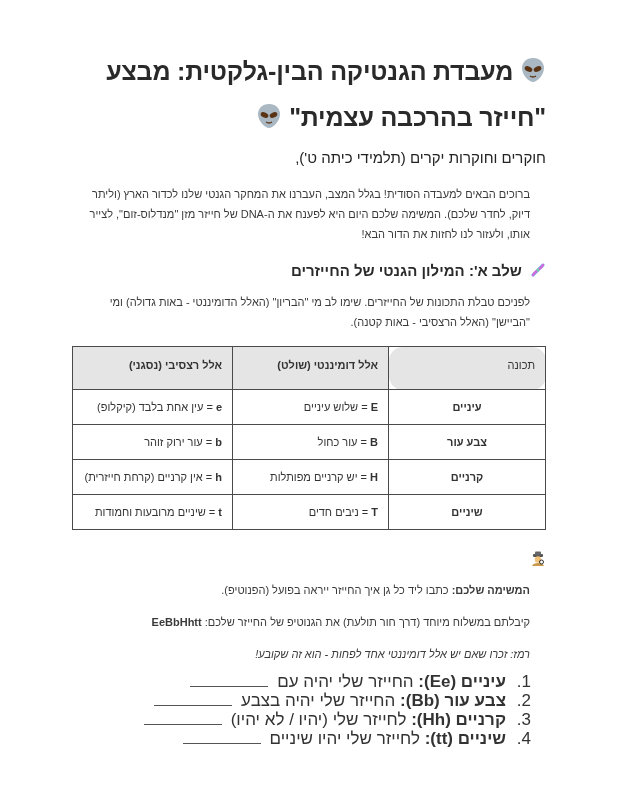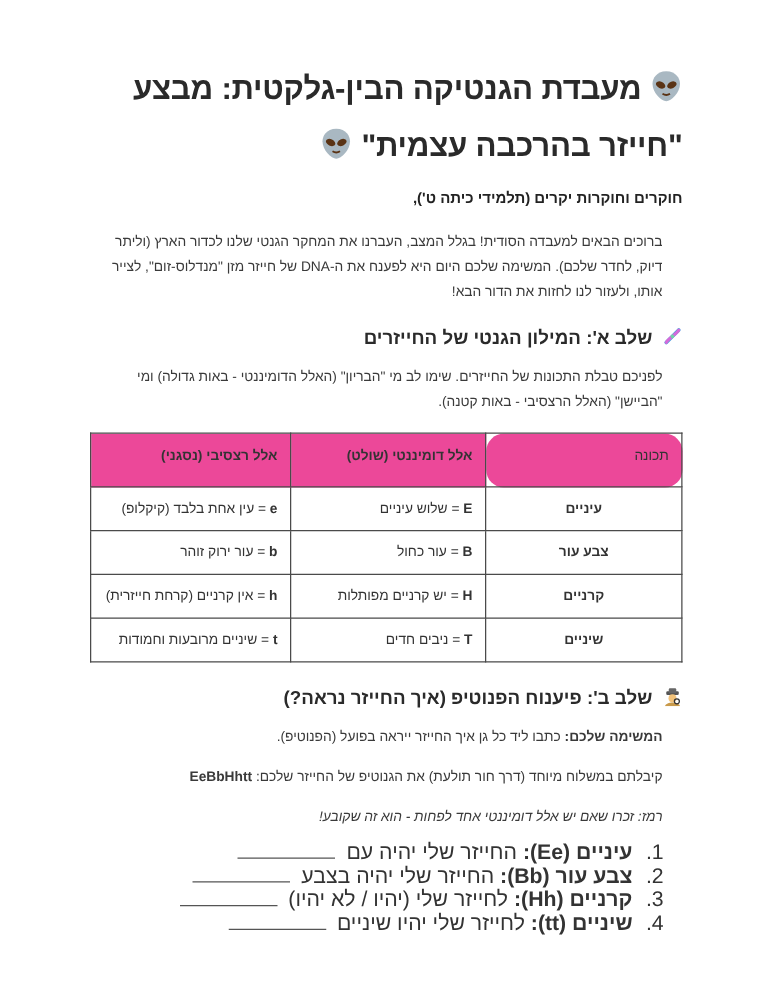--- a/index.html
+++ b/index.html
@@ -30,22 +30,22 @@
     }
     .alien {
       display: inline-block;
       width: 26px;
       height: 28px;
       vertical-align: -4px;
       position: relative;
     }
     .alien svg { width: 26px; height: 28px; }
     .greeting {
-      font-size: 12px;
-      font-weight: bold;
+      font-size: 15px;
+      font-weight: normal;
       color: #222;
       margin: 8px 0 18px 0;
       line-height: 16px;
     }
     p {
       font-size: 11px;
       line-height: 20px;
       margin: 0 16px 12px 0;
       color: #3a3a3a;
     }
@@ -71,21 +71,21 @@
       color: #333;
     }
     th, td {
       border: 1px solid #4a4a4a;
       padding: 8px 10px;
       text-align: right;
       vertical-align: top;
       line-height: 18px;
     }
     th {
-      background: #ec4899;
+      background: #e5e5e5;
       font-weight: bold;
       height: 36px;
       vertical-align: middle;
       padding-top: 0;
       padding-bottom: 6px;
     }
     th.col-trait { font-weight: normal; border-radius: 14px; }
     td { height: 18px; padding-top: 8px; padding-bottom: 8px; }
     td.trait { font-weight: bold; vertical-align: middle; width: 136px; text-align: center; }
     tr.tall td.trait { vertical-align: top; }
@@ -187,21 +187,20 @@
   <h2>
     <span class="h2-icon">
       <svg viewBox="0 0 16 16">
           <rect x="3" y="4" width="10" height="3" rx="1" fill="#555"></rect>
           <rect x="5" y="1.5" width="6" height="4" rx="1" fill="#666"></rect>
           <circle cx="8" cy="9.5" r="3.2" fill="#f2c27a"></circle>
           <path d="M2 16 C3 12 13 12 14 16Z" fill="#c99a4a"></path>
           <circle cx="11.5" cy="12" r="2" fill="none" stroke="#333" stroke-width="1"></circle>
         </svg>
     </span>
-    <span>שלב ב': פיענוח הפנוטיפ (איך החייזר נראה?)</span>
   </h2>
 
   <p>
     <b>המשימה שלכם:</b><span> כתבו ליד כל גן איך החייזר ייראה בפועל (הפנוטיפ).</span>
   </p>
 
   <p>
     <span>קיבלתם במשלוח מיוחד (דרך חור תולעת) את הגנוטיפ של החייזר שלכם: </span><span class="genotype">EeBbHhtt</span>
   </p>
 

